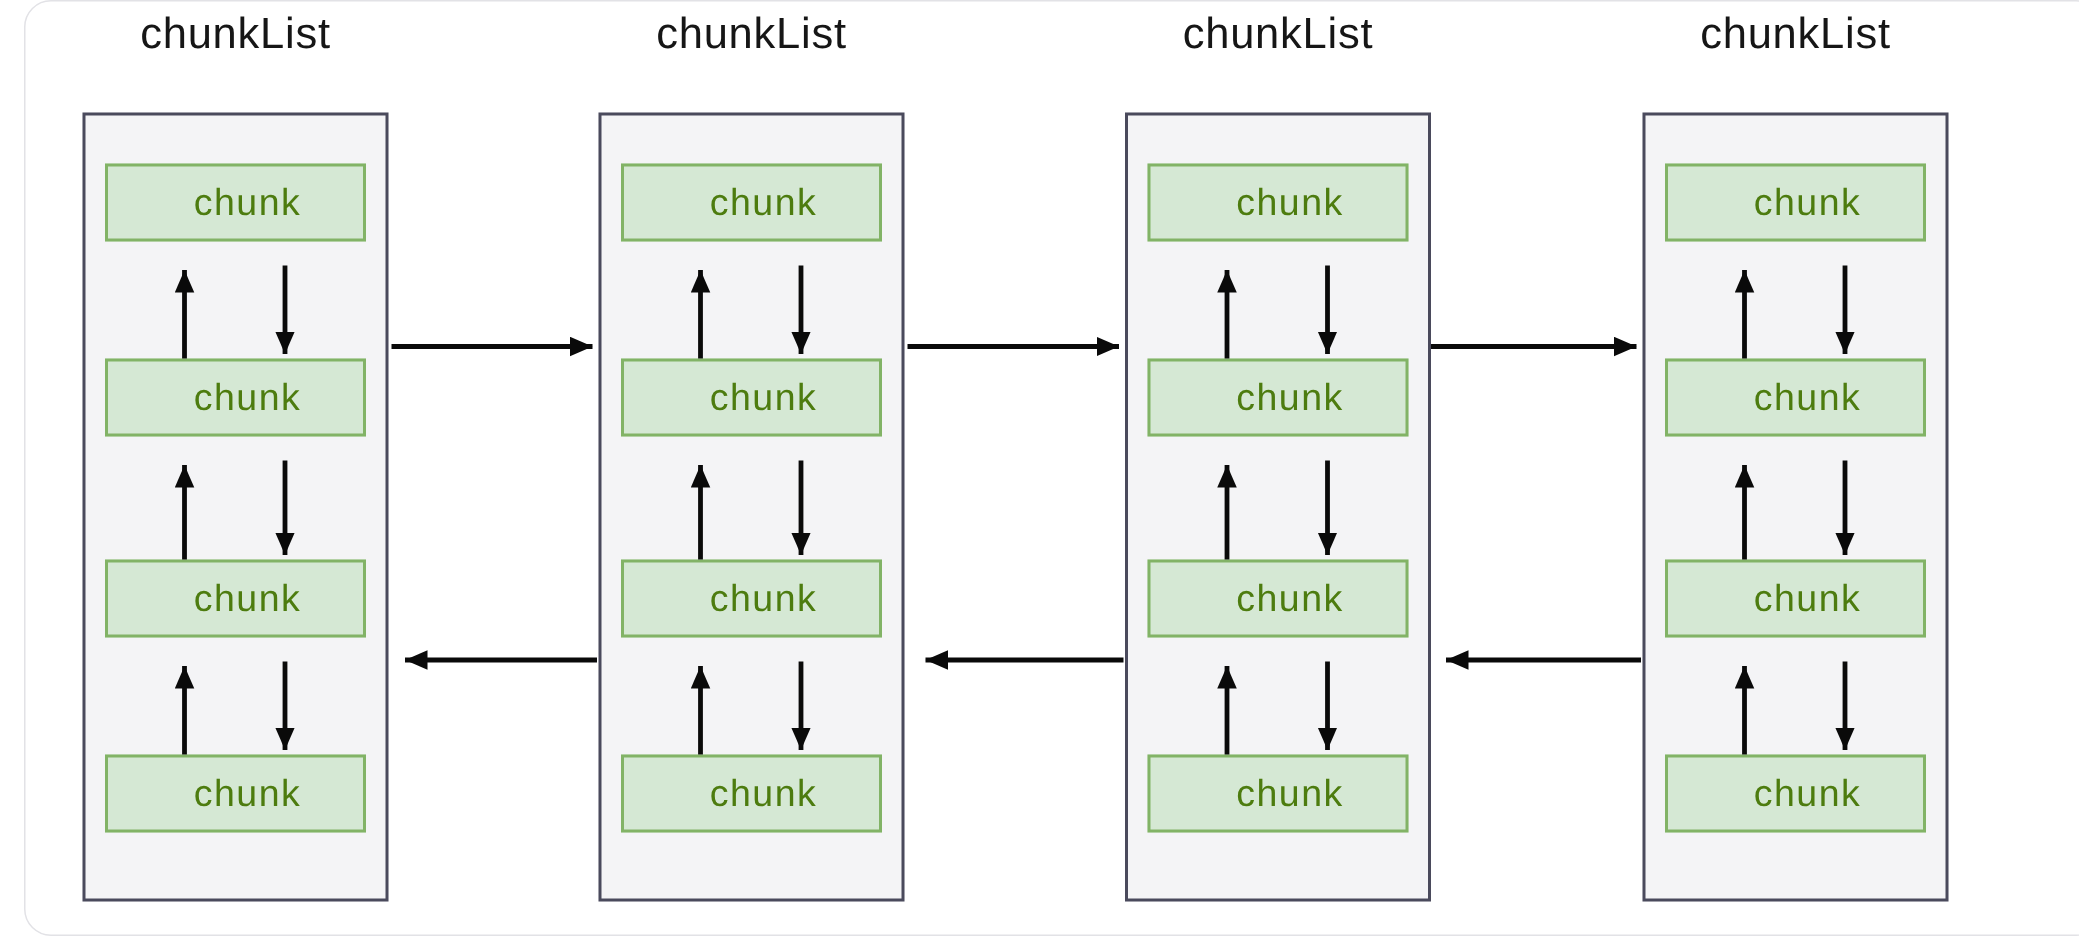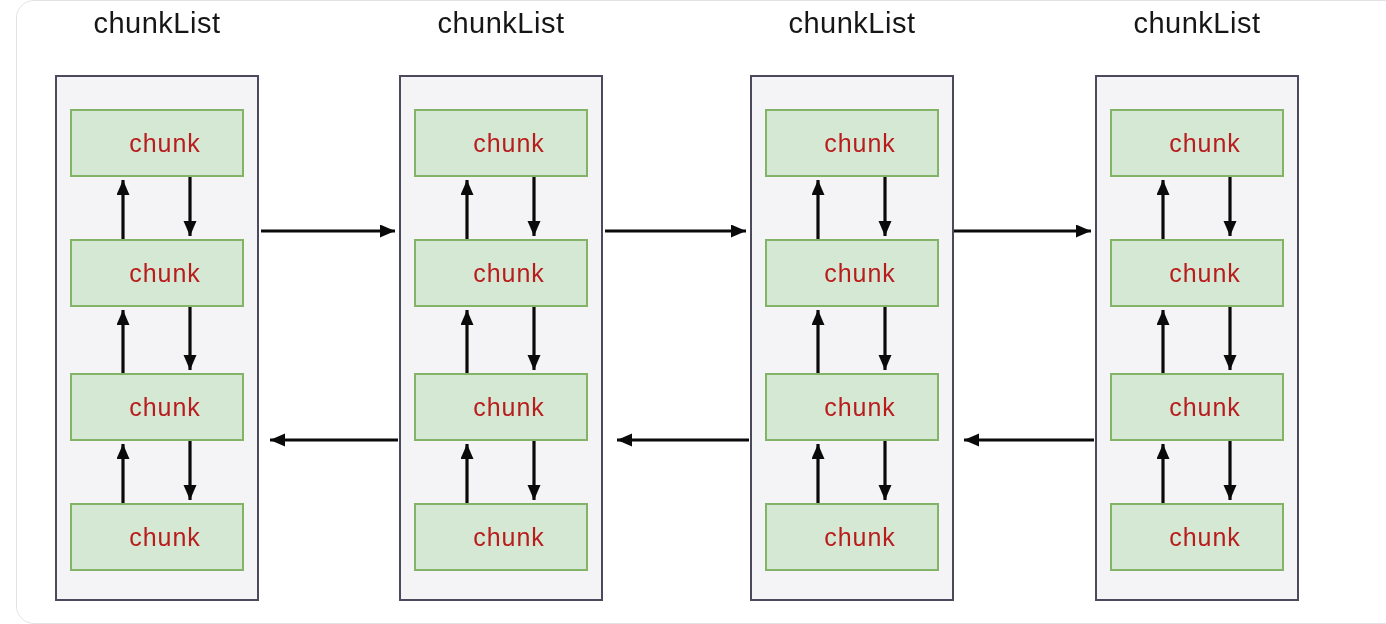--- a/index.html
+++ b/index.html
@@ -35,29 +35,29 @@
     top: 74px;
     width: 204px;
     height: 526px;
     background: #f4f4f6;
     border: 2px solid #4a4a5c;
   }
   .chunk {
     position: absolute;
     left: 13px;
     width: 174px;
-    height: 68px;
+    height: 52px;
     background: #d5e8d4;
     border: 2px solid #82b366;
     display: flex;
     align-items: center;
     justify-content: center;
     font-size: 25px;
     letter-spacing: 1px;
-    color: #b91c1c;
+    color: #4d7c0f;
     padding-left: 16px;
   }
   .chunk.c1 { top: 32px; }
   .chunk.c2 { top: 162px; }
   .chunk.c3 { top: 296px; }
   .chunk.c4 { top: 426px; }
   .arrows {
     position: absolute;
     left: 0; top: 0;
     width: 1386px; height: 624px;

